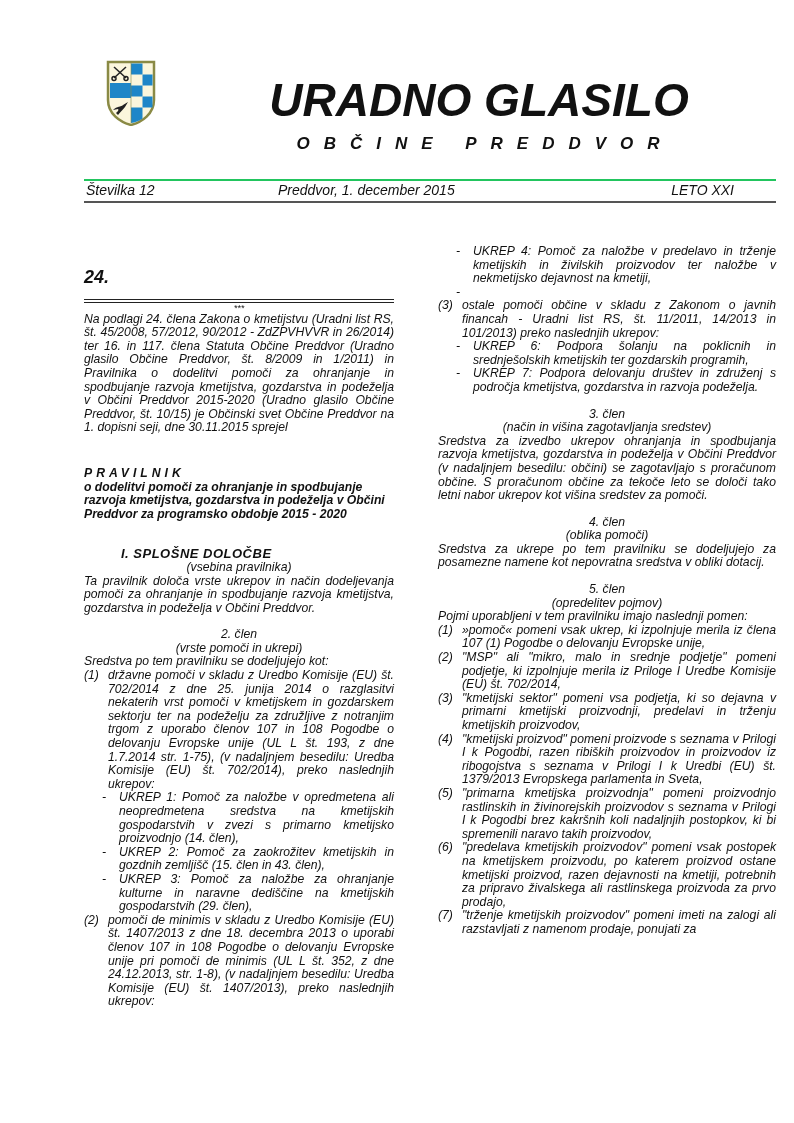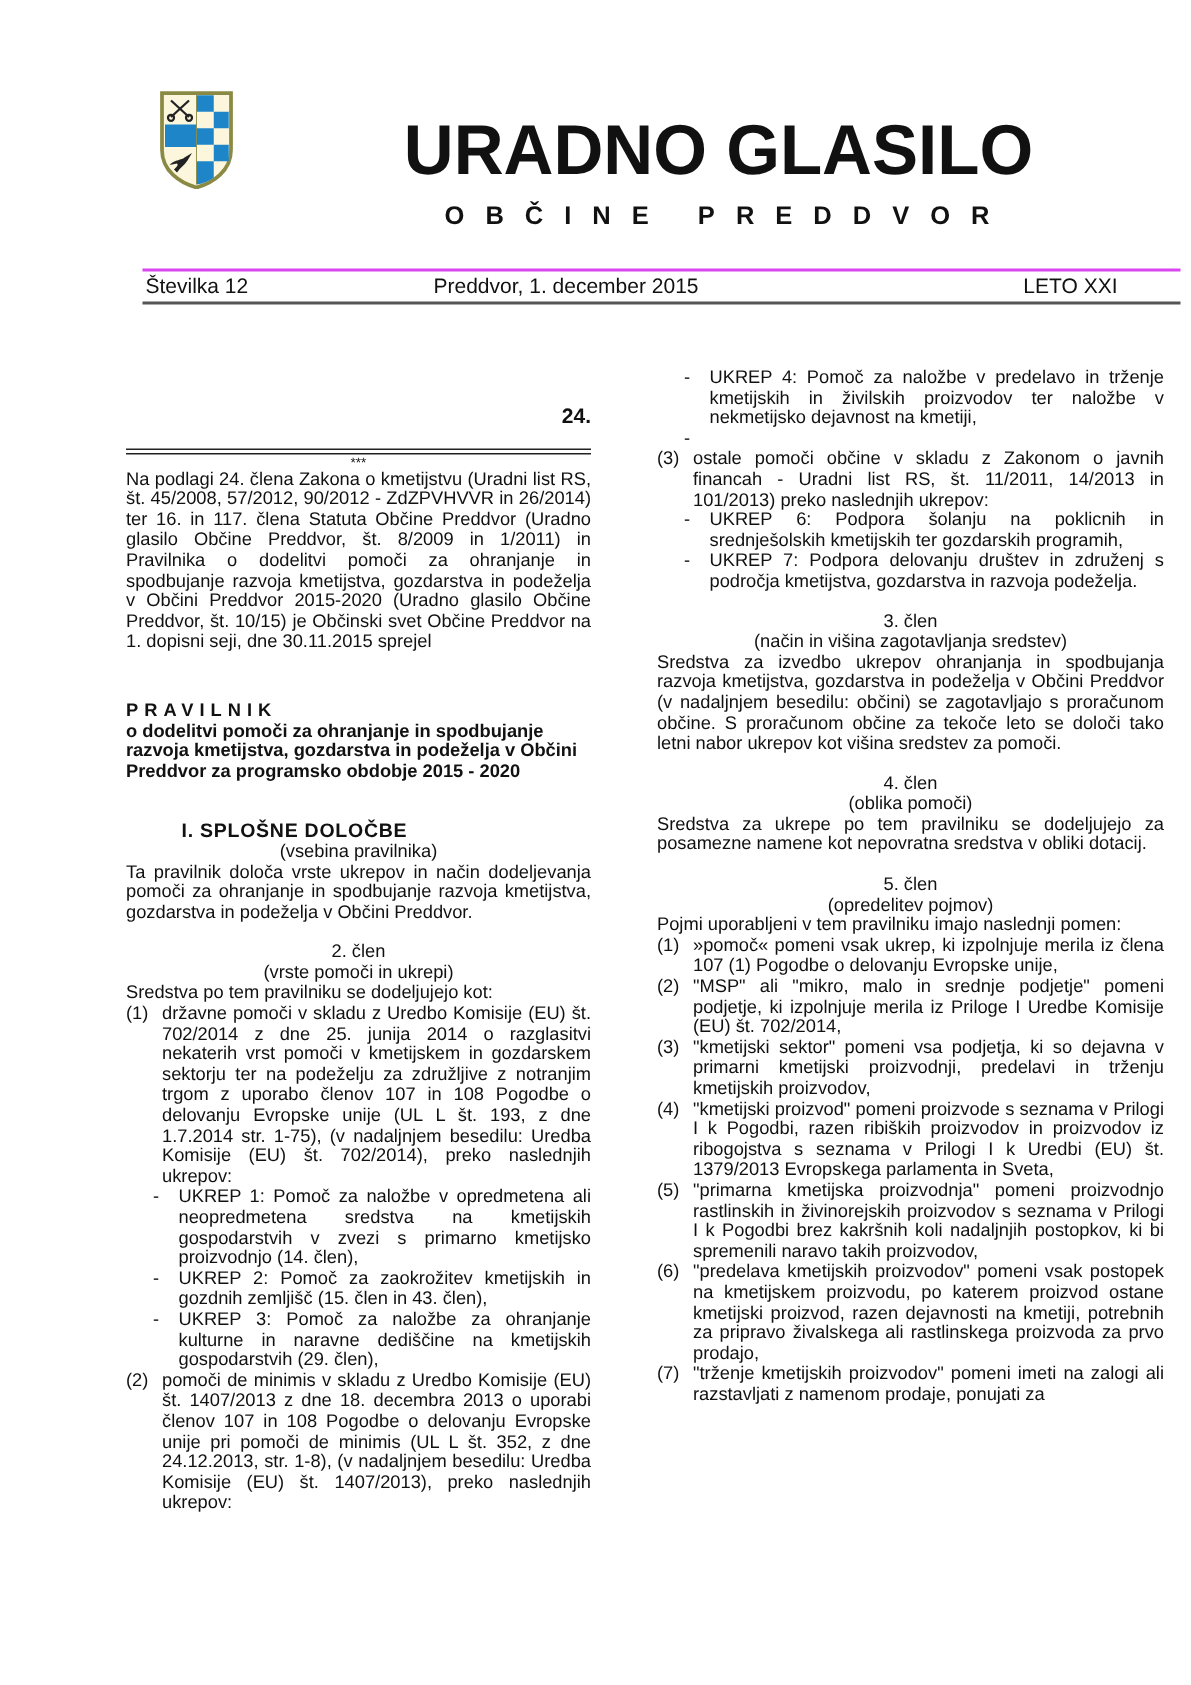--- a/index.html
+++ b/index.html
@@ -1,37 +1,37 @@
 <!DOCTYPE html>
 <html><head>
   <meta charset="utf-8">
   <style>
     html, body { margin: 0; padding: 0; background: #ffffff; }
     body { width: 794px; height: 1123px; position: relative; overflow: hidden; color: #111; font-family: "Liberation Sans", sans-serif; }
-    .page { position: absolute; left: 0; top: 0; width: 794px; height: 1123px; }
+    .page { position: absolute; left: 0; top: 0; width: 794px; height: 1123px; font-style: italic; }
 
     .masthead { position: absolute; left: 84px; top: 58px; width: 692px; height: 120px; }
     .crest { position: absolute; left: 22px; top: 2px; width: 50px; height: 66px; }
     .title-main { position: absolute; left: 0; right: 0; top: 14px; text-align: center; font-size: 47px; font-weight: bold; letter-spacing: 0px; padding-left: 100px; line-height: 56px; transform: scaleX(0.98); }
     .title-sub { position: absolute; left: 0; right: 0; top: 70px; text-align: center; font-size: 17px; font-weight: bold; letter-spacing: 14px; padding-left: 110px; line-height: 32px; }
 
-    .issue-bar { position: absolute; left: 95px; top: 179px; width: 692px; height: 20px; border-top: 2px solid #d946ef; border-bottom: 2px solid #555; font-size: 14px; line-height: 19px; }
+    .issue-bar { position: absolute; left: 84px; top: 179px; width: 692px; height: 20px; border-top: 2px solid #22c55e; border-bottom: 2px solid #555; font-size: 14px; line-height: 19px; }
     .issue-bar span { position: absolute; top: 0; }
     .issue-num { left: 2px; }
     .issue-date { left: 194px; }
     .issue-year { right: 42px; }
 
     .col { position: absolute; top: 245px; font-size: 12.2px; line-height: 13.6px; }
     .col-left { left: 84px; width: 310px; }
     .col-right { left: 438px; width: 338px; }
 
     .c { text-align: center; }
     .j { text-align: justify; }
 
-    .art-num { font-weight: bold; text-align: right; margin-top: 26px; font-size: 14px; }
+    .art-num { font-weight: bold; text-align: left; margin-top: 26px; font-size: 18px; }
     .double-rule { margin-top: 14px; border-top: 1.5px solid #222; border-bottom: 1.5px solid #222; height: 2px; }
     .stars { text-align: center; font-size: 9px; line-height: 10px; }
 
     .pravilnik-title { font-weight: bold; letter-spacing: 4px; margin-top: 32px; }
     .pravilnik-sub { font-weight: bold; }
 
     .section-head { font-weight: bold; font-size: 13px; margin-top: 26px; letter-spacing: 0.5px; margin-left: 37px; }
     .gap { height: 13px; }
 
     .num-item { display: flex; }

